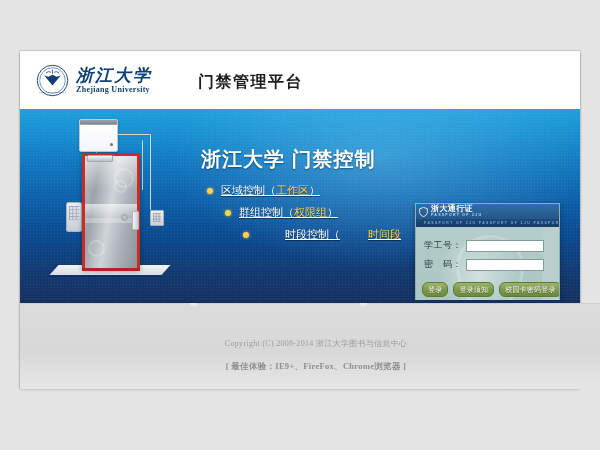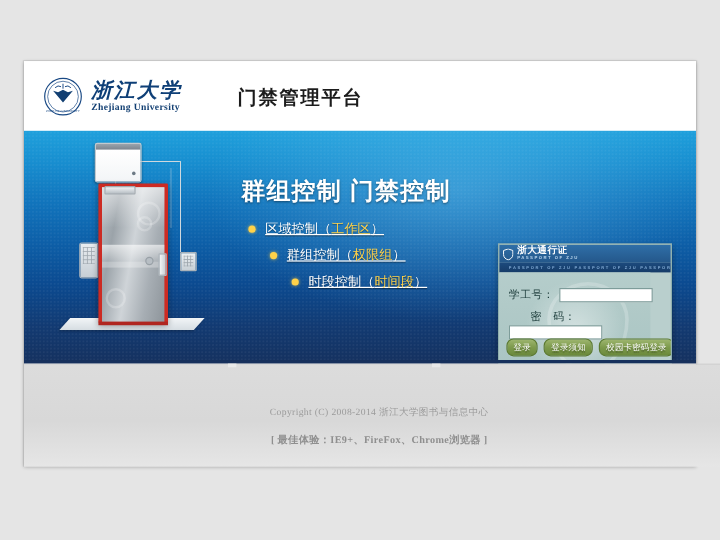--- a/index.html
+++ b/index.html
@@ -239,21 +239,21 @@
   }
   .feature-list li {
     display: flex; align-items: center;
     font-size: 11px; color: #ffffff;
     margin-bottom: 7px;
     white-space: nowrap;
     text-shadow: 0 1px 1px rgba(0,0,0,.4);
     text-decoration: underline;
   }
   .feature-list li:nth-child(2) { margin-left: 18px; }
-  .feature-list li:nth-child(3) { margin-left: 36px; }
+  .feature-list li:nth-child(3) { margin-left: 36px; gap: 28px; }
   .bullet {
     width: 6px; height: 6px; border-radius: 50%;
     background: #ffd24a;
     margin-right: 8px;
     flex: 0 0 6px;
     box-shadow: 0 0 3px rgba(255,210,74,.8);
   }
   .hl { color: #ffd24a; }
 
   
@@ -311,21 +311,21 @@
     width: 62px; height: 68px;
     border: 3px solid rgba(255,255,255,.30);
     border-radius: 50% 50% 46% 46% / 42% 42% 58% 58%;
     opacity: .7;
   }
   .field {
     position: absolute;
     display: flex; align-items: center;
   }
   .f1 { left: 8px; top: 12px; }
-  .f2 { left: 8px; top: 31px; flex-direction: column; }
+  .f2 { left: 8px; top: 31px; }
   .field label {
     width: 42px;
     font-size: 9px; color: #1a3a38;
     letter-spacing: .5px;
     white-space: nowrap;
   }
   .field input {
     width: 78px; height: 12px;
     border: 1px solid #7d9c9a;
     background: #ffffff;
@@ -435,21 +435,21 @@
           </div>
           <div class="closer"></div>
           <div class="threshold"></div>
         </div>
 
         <div class="reader">
           <span class="grid"></span>
         </div>
       </div>
 
-      <div class="headline">群组控制  门禁控制</div>
+      <div class="headline">浙江大学  门禁控制</div>
 
       <ul class="feature-list">
         <li>
           <span class="bullet"></span>
           <span>区域控制（</span>
           <span class="hl">工作区</span>
           <span>）</span>
         </li>
         <li>
           <span class="bullet"></span>

